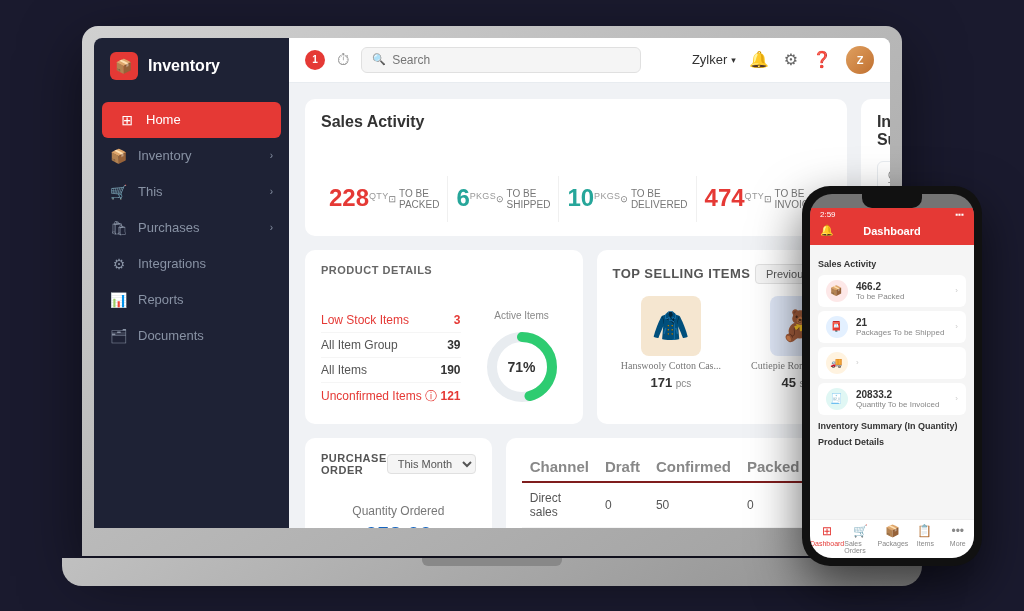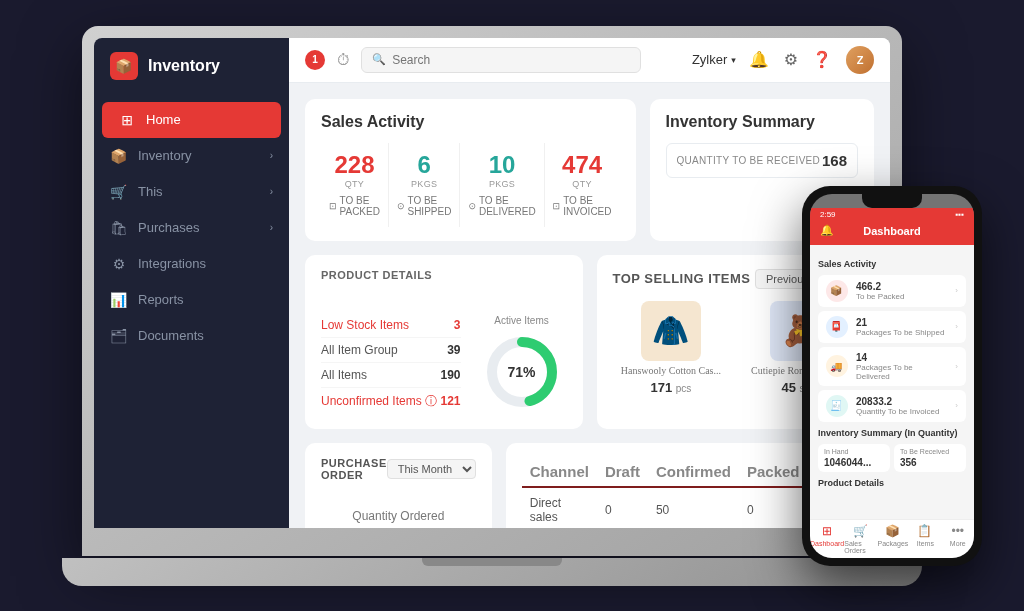--- a/index.html
+++ b/index.html
@@ -254,24 +254,25 @@
     }
 
     .activity-stats {
       display: flex;
       gap: 0;
     }
 
     .stat-item {
       flex: 1;
       display: flex;
-      flex-direction: column;
+      flex-direction: row;
       align-items: center;
       padding: 10px 8px;
       border-right: 1px solid #f0f0f0;
+      margin-top: 33px;
     }
     .stat-item:last-child { border-right: none; }
 
     .stat-number {
       font-size: 24px;
       font-weight: 700;
       line-height: 1;
       margin-bottom: 2px;
     }
 
@@ -964,47 +965,33 @@
             <div class="phone-stat-icon blue">📮</div>
             <div class="phone-stat-text">
               <div class="phone-stat-value">21</div>
               <div class="phone-stat-label">Packages To be Shipped</div>
             </div>
             <span class="phone-stat-arrow">›</span>
           </div>
 
           <div class="phone-stat-item">
             <div class="phone-stat-icon orange">🚚</div>
-            <div class="phone-stat-text">
-              <div class="phone-stat-value">14</div>
-              <div class="phone-stat-label">Packages To be Delivered</div>
-            </div>
             <span class="phone-stat-arrow">›</span>
           </div>
 
           <div class="phone-stat-item">
             <div class="phone-stat-icon teal">🧾</div>
             <div class="phone-stat-text">
               <div class="phone-stat-value">20833.2</div>
               <div class="phone-stat-label">Quantity To be Invoiced</div>
             </div>
             <span class="phone-stat-arrow">›</span>
           </div>
 
           <div class="phone-section-title">Inventory Summary (In Quantity)</div>
-          <div class="phone-inv-row">
-            <div class="phone-inv-box">
-              <div class="phone-inv-box-label">In Hand</div>
-              <div class="phone-inv-box-value">1046044...</div>
-            </div>
-            <div class="phone-inv-box">
-              <div class="phone-inv-box-label">To Be Received</div>
-              <div class="phone-inv-box-value">356</div>
-            </div>
-          </div>
 
           <div class="phone-section-title">Product Details</div>
         </div>
 
         <div class="phone-tabbar">
           <div class="phone-tab active">
             <span class="phone-tab-icon">⊞</span>
             <span>Dashboard</span>
           </div>
           <div class="phone-tab">

